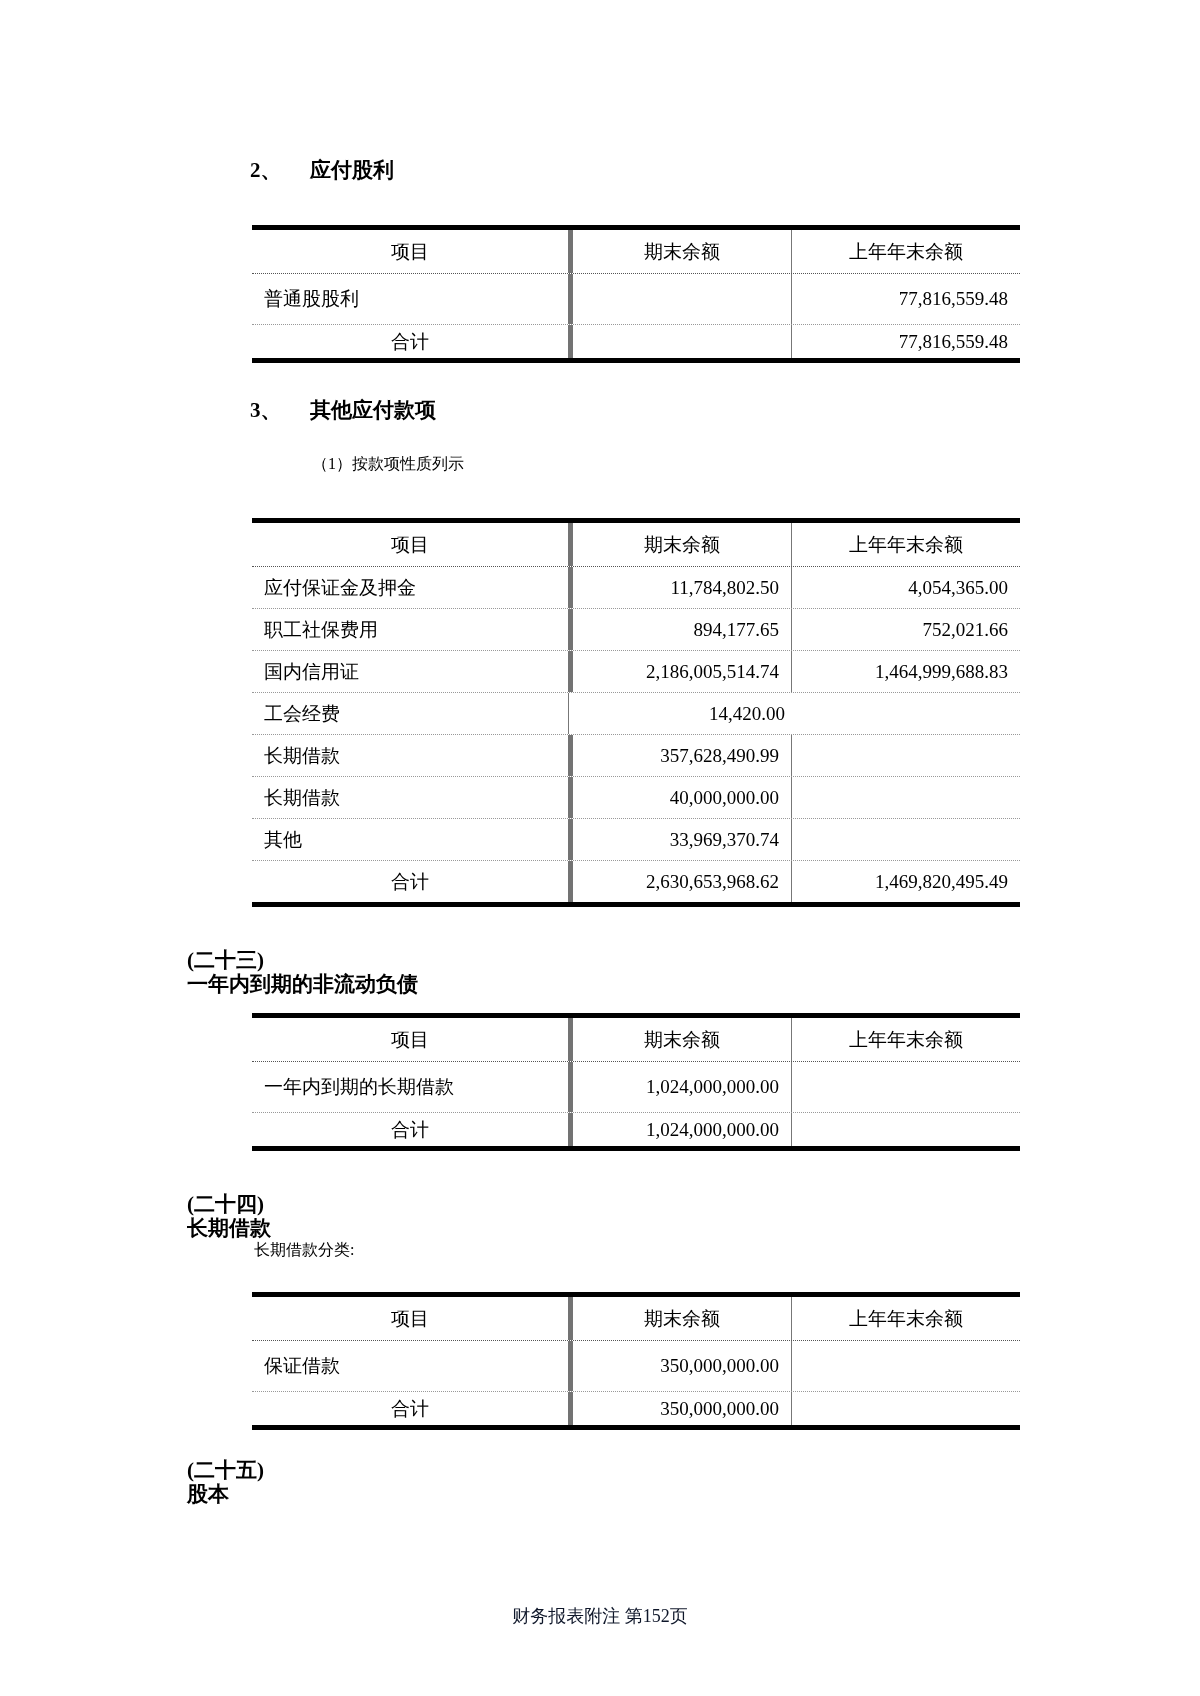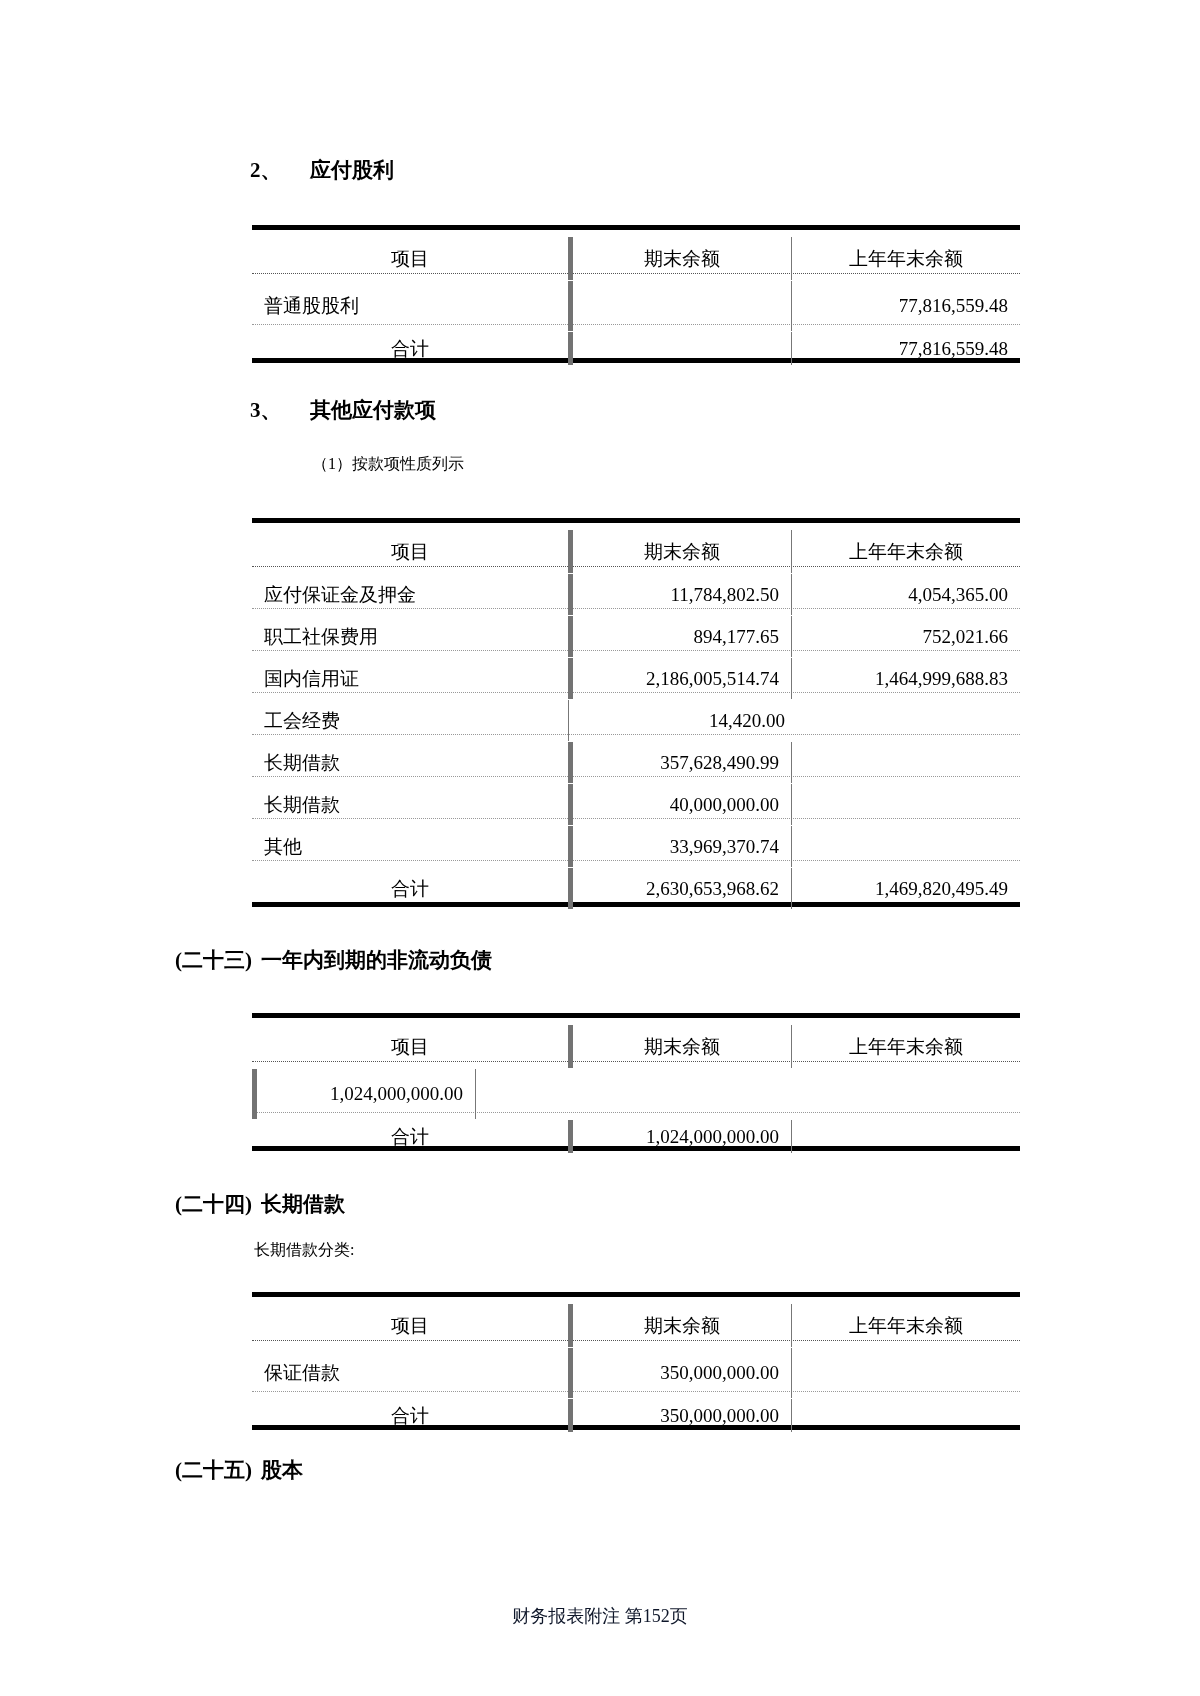--- a/index.html
+++ b/index.html
@@ -16,21 +16,21 @@
   .sec-h{
     position:absolute;
     display:flex;
     font-weight:bold;
     font-size:21px;
     line-height:24px;
     white-space:nowrap;
   }
   .sec-h.numbered{left:250px;}
   .sec-h.numbered .hnum{width:60px;}
-  .sec-h.paren{left:175px;}
+  .sec-h.paren{left:187px;flex-direction:column;}
   .sec-h.paren .hnum{width:86px;}
   .sub-t{
     position:absolute;
     font-size:16px;
     line-height:23px;
     white-space:nowrap;
   }
   
   .tbl{
     position:absolute;
@@ -49,21 +49,20 @@
   .trow.head{height:43px;border-bottom:1px dotted #555;}
   .trow.tall{height:50px;}
   .trow.short{height:33px;}
   .trow:last-child{border-bottom:none;}
   .c{
     height:100%;
     display:flex;
     align-items:center;
     box-sizing:border-box;
     overflow:hidden;
-    margin-top:7px;
   }
   .c1{width:316px;}
   .c2{width:223px;border-left:5px solid #737373;}
   .c3{width:229px;border-left:1px solid #777;}
   .ctr{justify-content:center;}
   .lbl{padding-left:12px;}
   .num{justify-content:flex-end;padding-right:12px;text-align:right;}
   .total .c1{justify-content:center;padding-left:0;}
   
   .footer{
@@ -162,20 +161,21 @@
     <span class="htitle">一年内到期的非流动负债</span>
   </div>
 
   <div class="tbl" style="top:1013px">
     <div class="trow head">
       <div class="c c1 ctr">项目</div>
       <div class="c c2 ctr">期末余额</div>
       <div class="c c3 ctr">上年年末余额</div>
     </div>
     <div class="trow tall">
+      <div class="c c1 lbl">一年内到期的长期借款</div>
       <div class="c c2 num">1,024,000,000.00</div>
       <div class="c c3 num"></div>
     </div>
     <div class="trow short total">
       <div class="c c1 lbl">合计</div>
       <div class="c c2 num">1,024,000,000.00</div>
       <div class="c c3 num"></div>
     </div>
   </div>
 

